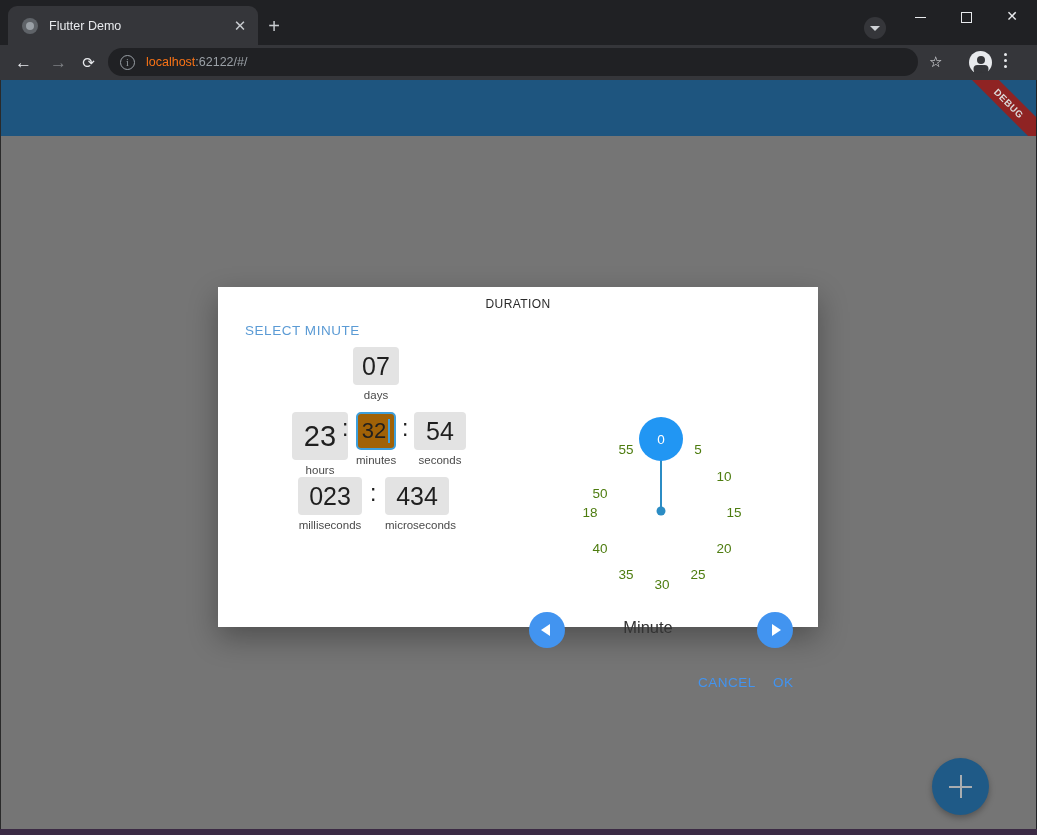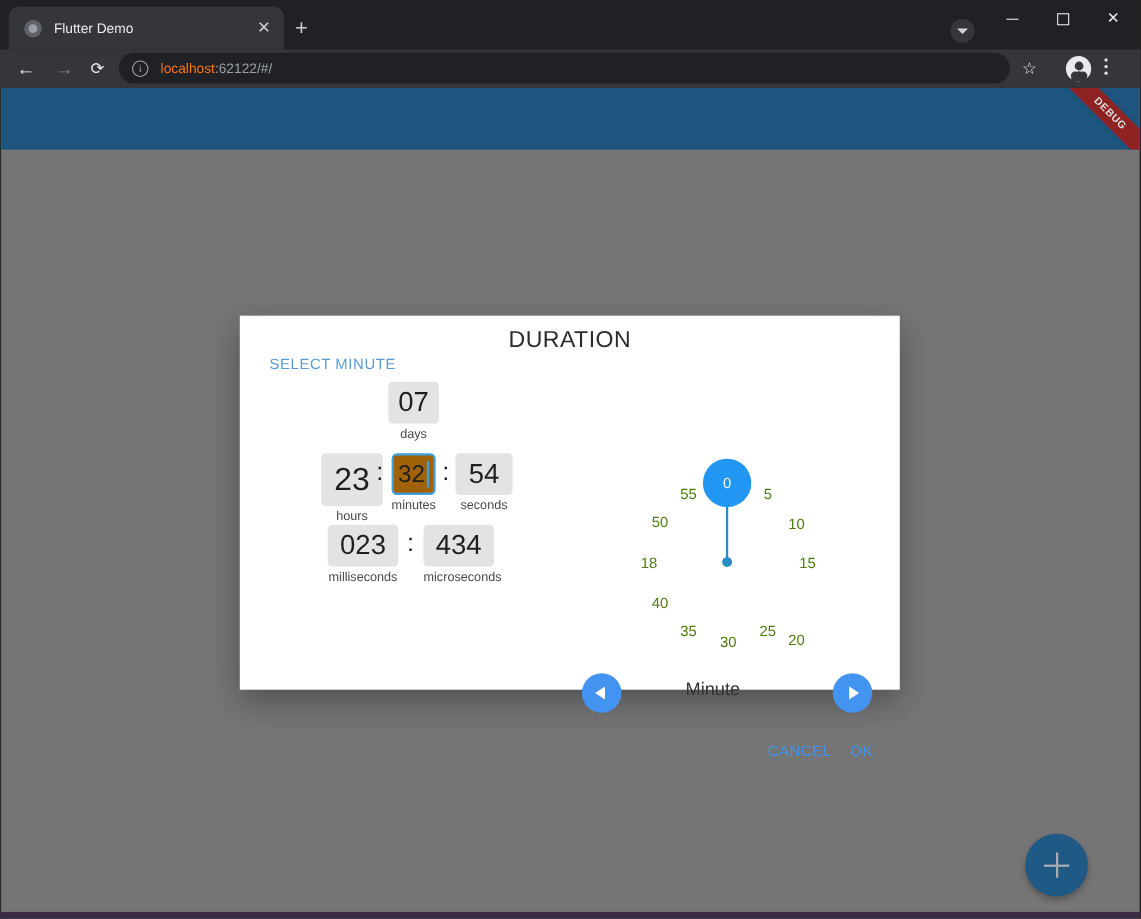--- a/index.html
+++ b/index.html
@@ -161,21 +161,21 @@
 
   
   .dialog {
     position: absolute; left: 217px; top: 207px;
     width: 600px; height: 340px;
     background: #ffffff;
     box-shadow: 0 11px 28px rgba(0,0,0,.32);
   }
   .dialog-title {
     position: absolute; left: 0; top: 10px; width: 600px;
-    text-align: center; font-size: 21px; color: #2b2b2b; letter-spacing: 0.4px;
+    text-align: center; font-size: 12px; color: #2b2b2b; letter-spacing: 0.4px;
   }
   .select-label {
     position: absolute; left: 27px; top: 36px;
     font-size: 13.5px; color: #5b9bd5; letter-spacing: 0.55px;
   }
 
   
   .num-col { position: absolute; text-align: center; }
   .num-box {
     background: #e3e3e3; border-radius: 4px;
@@ -344,27 +344,27 @@
       </div>
 
       <div class="dial">
         <div class="dial-hand" style="left:118px; top:42px; height:73px;"></div>
         <div class="dial-center" style="left:118px; top:114px;"></div>
         <div class="dial-sel" style="left:118px; top:42px;">0</div>
 
         <div class="dial-num" style="left:155px; top:52px;">5</div>
         <div class="dial-num" style="left:181px; top:79px;">10</div>
         <div class="dial-num" style="left:191px; top:115px;">15</div>
-        <div class="dial-num" style="left:181px; top:151px;margin-top:34px;">20</div>
+        <div class="dial-num" style="left:181px; top:151px;">20</div>
         <div class="dial-num" style="left:155px; top:177px;">25</div>
         <div class="dial-num" style="left:119px; top:187px;">30</div>
         <div class="dial-num" style="left:83px;  top:177px;">35</div>
         <div class="dial-num" style="left:57px;  top:151px;">40</div>
         <div class="dial-num" style="left:47px;  top:115px;">18</div>
-        <div class="dial-num" style="left:57px;  top:78px;">50</div>
+        <div class="dial-num" style="left:57px;  top:96px;">50</div>
         <div class="dial-num" style="left:83px;  top:52px;">55</div>
       </div>
 
       <div class="arrow-btn left">
         <div class="tri"></div>
       </div>
       <div class="arrow-btn right">
         <div class="tri"></div>
       </div>
       <div class="unit-name">Minute</div>

